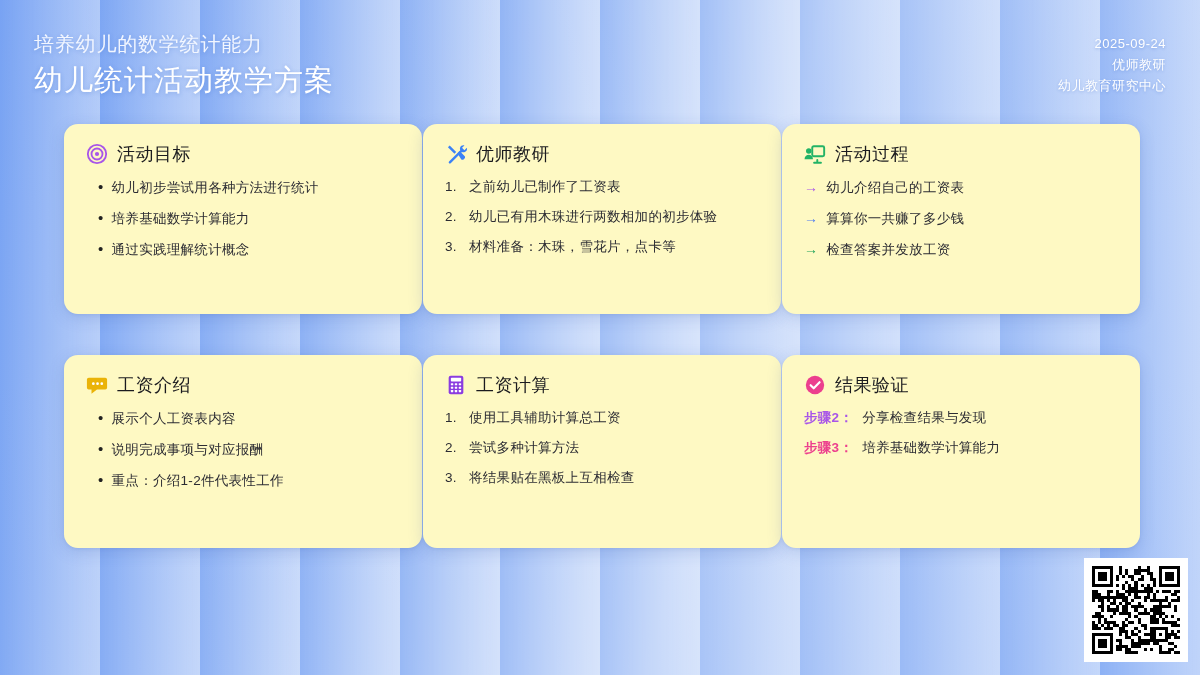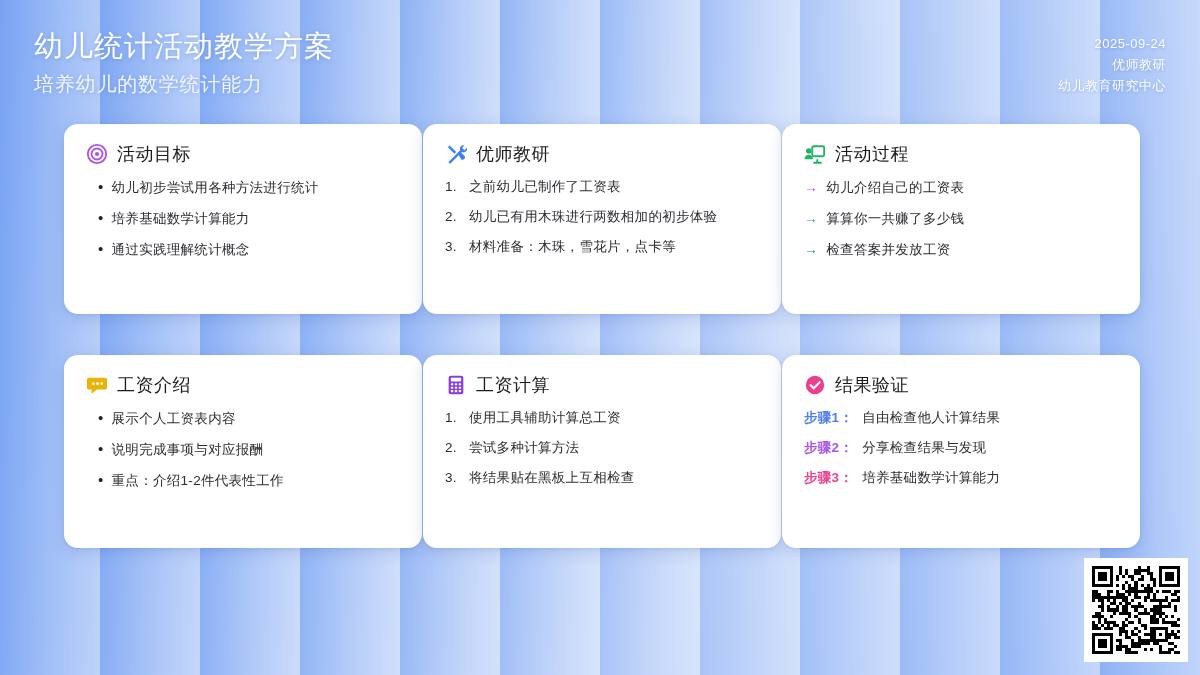--- a/index.html
+++ b/index.html
@@ -57,21 +57,21 @@
   #grid {
     position:absolute; left:64px; top:124px;
     width:1076px; height:424px;
     display:grid;
     grid-template-columns:358px 358px 358px;
     grid-template-rows:190px 193px;
     column-gap:1px; row-gap:41px;
     z-index:4;
   }
   .card {
-    background:#ffffff;
+    background:#fef9c3;
     border-radius:14px;
     box-shadow:0 4px 16px rgba(45,85,170,0.18), 0 1px 3px rgba(45,85,170,0.10);
     padding:19px 22px 10px 22px;
     overflow:hidden;
   }
   .card-head { display:flex; align-items:center; gap:9px; margin-bottom:13px; }
   .card-icon { width:22px; height:22px; flex:none; display:block; }
   .card-title {
     font-size:18px; color:#1b1b1f; font-weight:400; letter-spacing:.5px;
     line-height:22px;
@@ -106,22 +106,22 @@
 </head>
 <body>
 
 <div id="bg">
   <div class="checker"></div>
   <div class="sheen"></div>
 </div>
 
 <div id="header">
   <div id="title-block">
+    <div id="slide-subtitle">培养幼儿的数学统计能力</div>
     <div id="slide-title">幼儿统计活动教学方案</div>
-    <div id="slide-subtitle">培养幼儿的数学统计能力</div>
   </div>
   <div id="meta-block">
     <div id="meta-date">2025-09-24</div>
     <div>优师教研</div>
     <div>幼儿教育研究中心</div>
   </div>
 </div>
 
 <div id="grid">
     <div class="card">
@@ -258,24 +258,20 @@
     </div>
     <div class="card">
       <div class="card-head">
         <svg viewBox="0 0 24 24" class="card-icon">
           <circle cx="12" cy="12" r="10" fill="#ec3f8e"></circle>
        <path d="M7.2 12.2 L10.6 15.6 L17 8.9" fill="none" stroke="#ffffff" stroke-width="2.3" stroke-linecap="round" stroke-linejoin="round"></path>
         </svg>
         <div class="card-title">结果验证</div>
       </div>
       <ul class="steps">
-        <li class="item">
-          <span class="step-label" style="color: rgb(79, 125, 240);">步骤1：</span>
-          <span class="item-text">自由检查他人计算结果</span>
-        </li>
         <li class="item">
           <span class="step-label" style="color: rgb(168, 85, 232);">步骤2：</span>
           <span class="item-text">分享检查结果与发现</span>
         </li>
         <li class="item">
           <span class="step-label" style="color: rgb(236, 63, 142);">步骤3：</span>
           <span class="item-text">培养基础数学计算能力</span>
         </li>
       </ul>
     </div>

